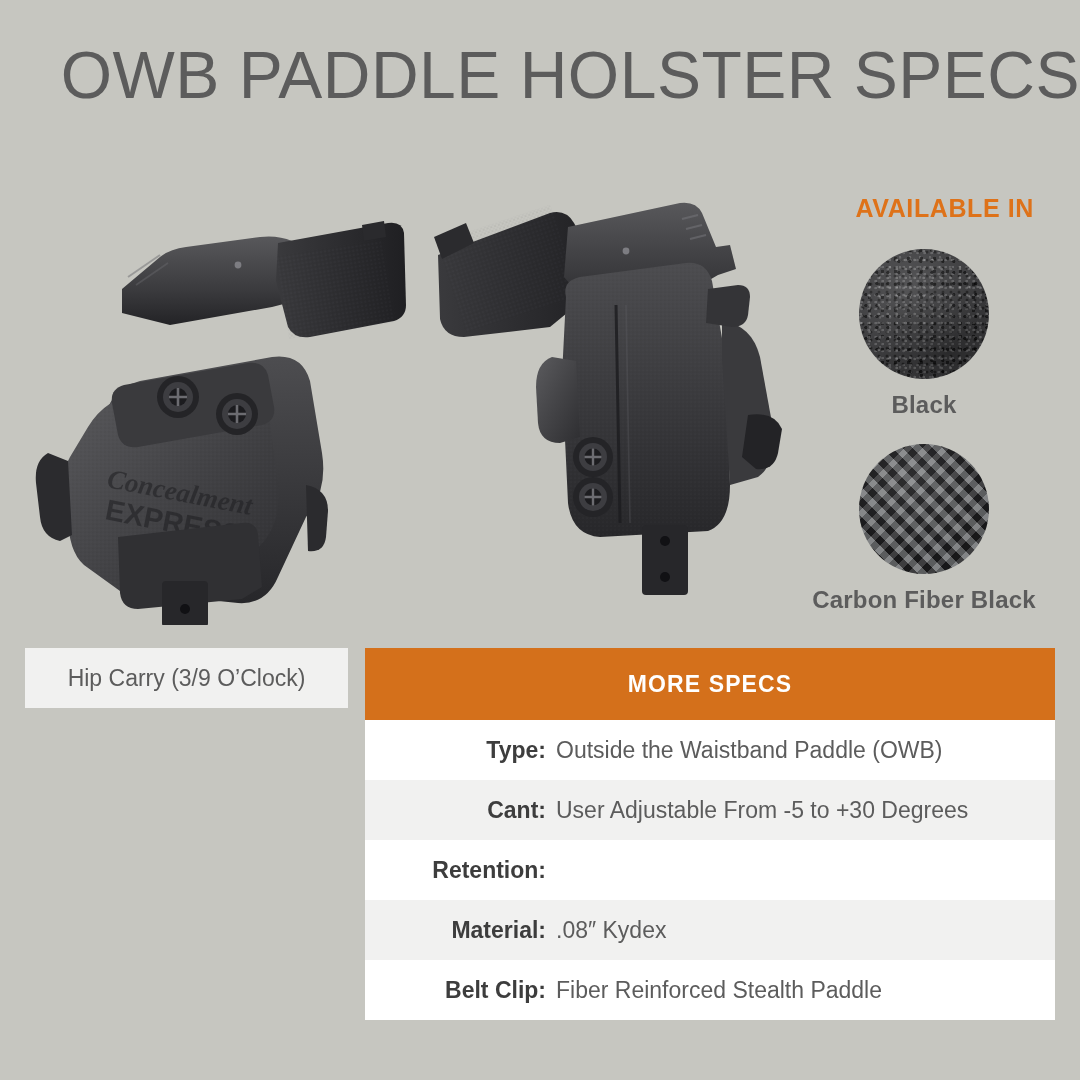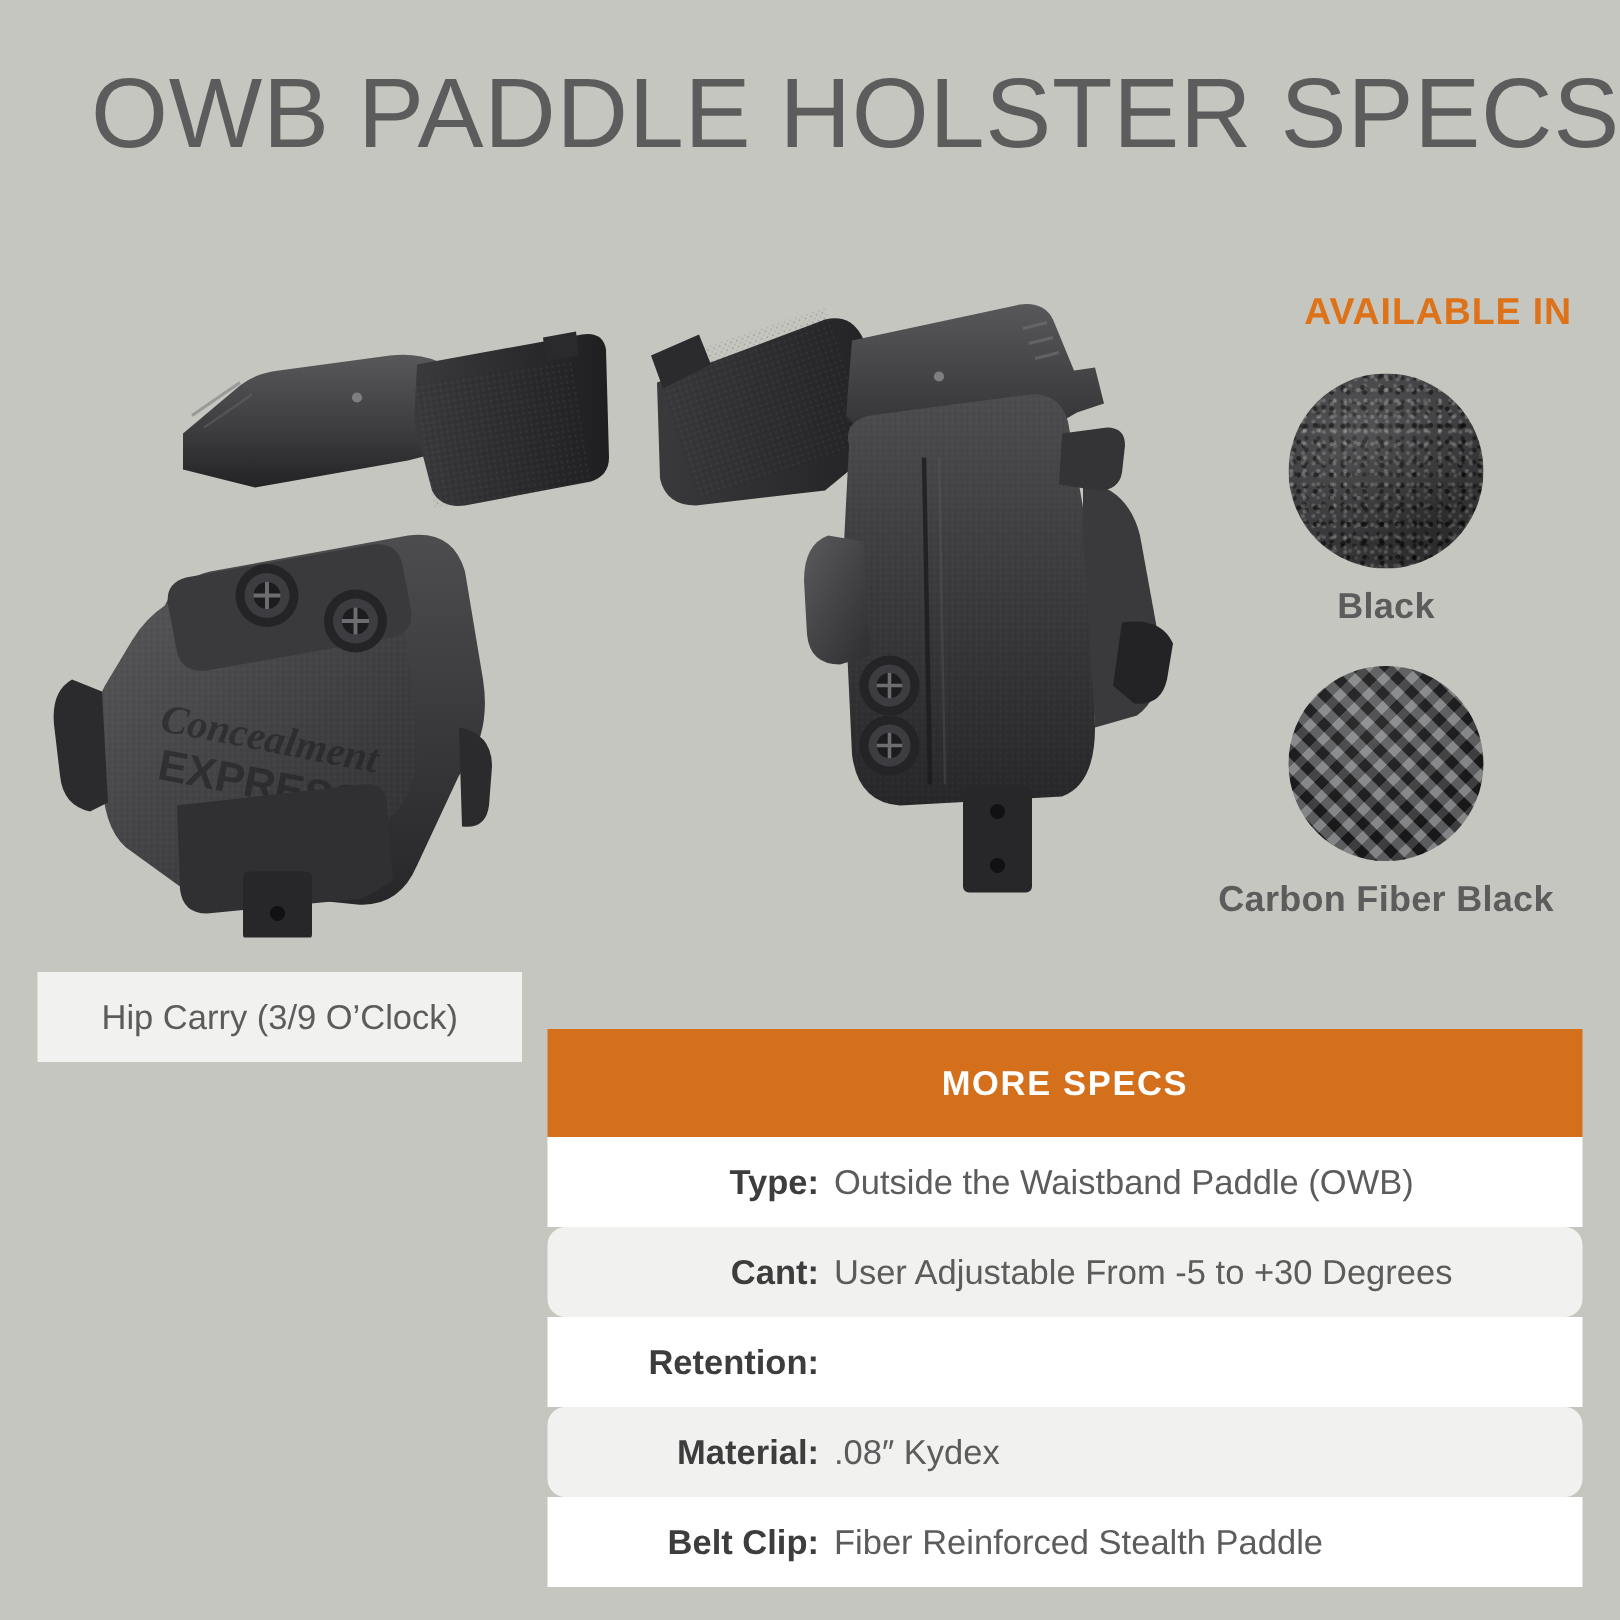--- a/index.html
+++ b/index.html
@@ -42,21 +42,21 @@
     top: 0;
     width: 400px;
     height: 440px;
   }
   #holster-left-wrap  { left: 10px;  }
   #holster-right-wrap { left: 430px; }
 
   
   #available-heading {
     position: absolute;
-    right: 32px;
+    right: 46px;
     top: 194px;
     font-size: 25px;
     font-weight: bold;
     letter-spacing: 0.6px;
     color: #de7219;
     text-align: right;
   }
   .swatch-group {
     position: absolute;
     width: 260px;
@@ -121,21 +121,21 @@
     font-weight: bold;
     color: #5c5c5c;
     letter-spacing: .2px;
   }
 
   
   .spec-table {
     position: absolute;
   }
   #carry-table { left: 25px;  top: 648px; width: 323px; }
-  #specs-table { left: 365px; top: 648px; width: 690px; margin-top: 38px; }
+  #specs-table { left: 365px; top: 648px; width: 690px; }
 
   .table-header {
     background: #d4701b;
     color: #ffffff;
     font-size: 23px;
     font-weight: bold;
     letter-spacing: 1.1px;
     text-align: center;
     height: 72px;
     line-height: 72px;
@@ -152,21 +152,21 @@
   .carry-row.odd  { background: #ffffff; }
   .carry-row.even { background: #f1f1f0; }
 
   
   .spec-row {
     height: 60px;
     display: flex;
     align-items: center;
   }
   .spec-row.odd  { background: #ffffff; }
-  .spec-row.even { background: #f1f1f0; border-radius: 12px; }
+  .spec-row.even { background: #f1f1f0; }
   .spec-label {
     width: 168px;
     padding-left: 13px;
     text-align: right;
     font-size: 23px;
     font-weight: bold;
     color: #3d3d3d;
     flex: 0 0 auto;
   }
   .spec-value {

